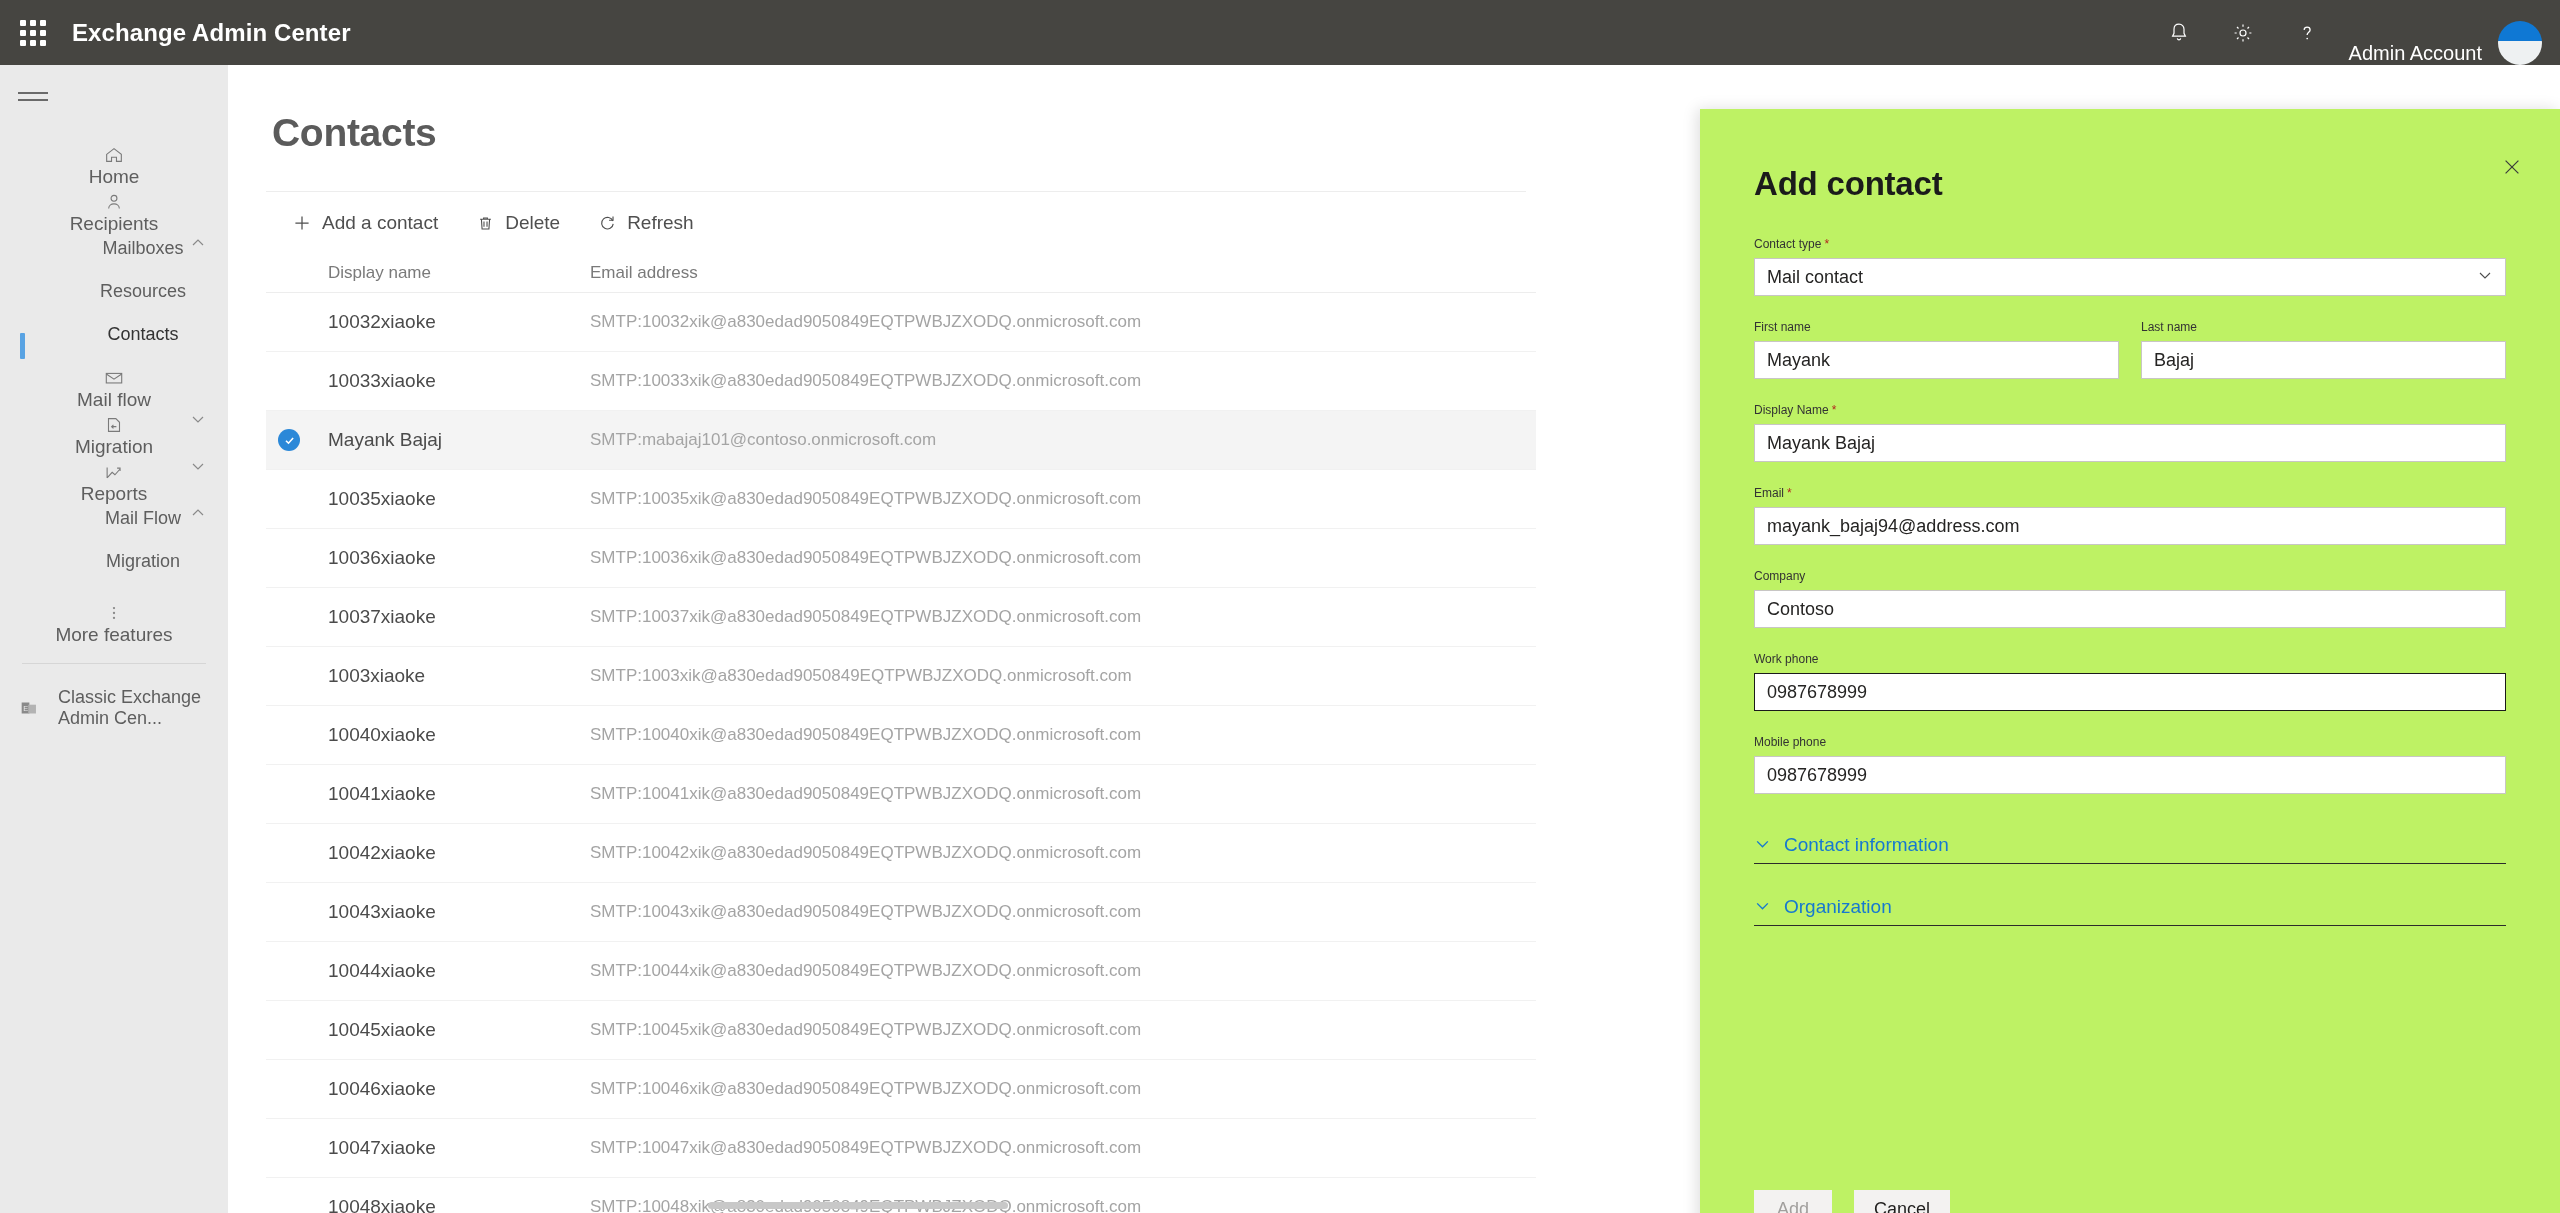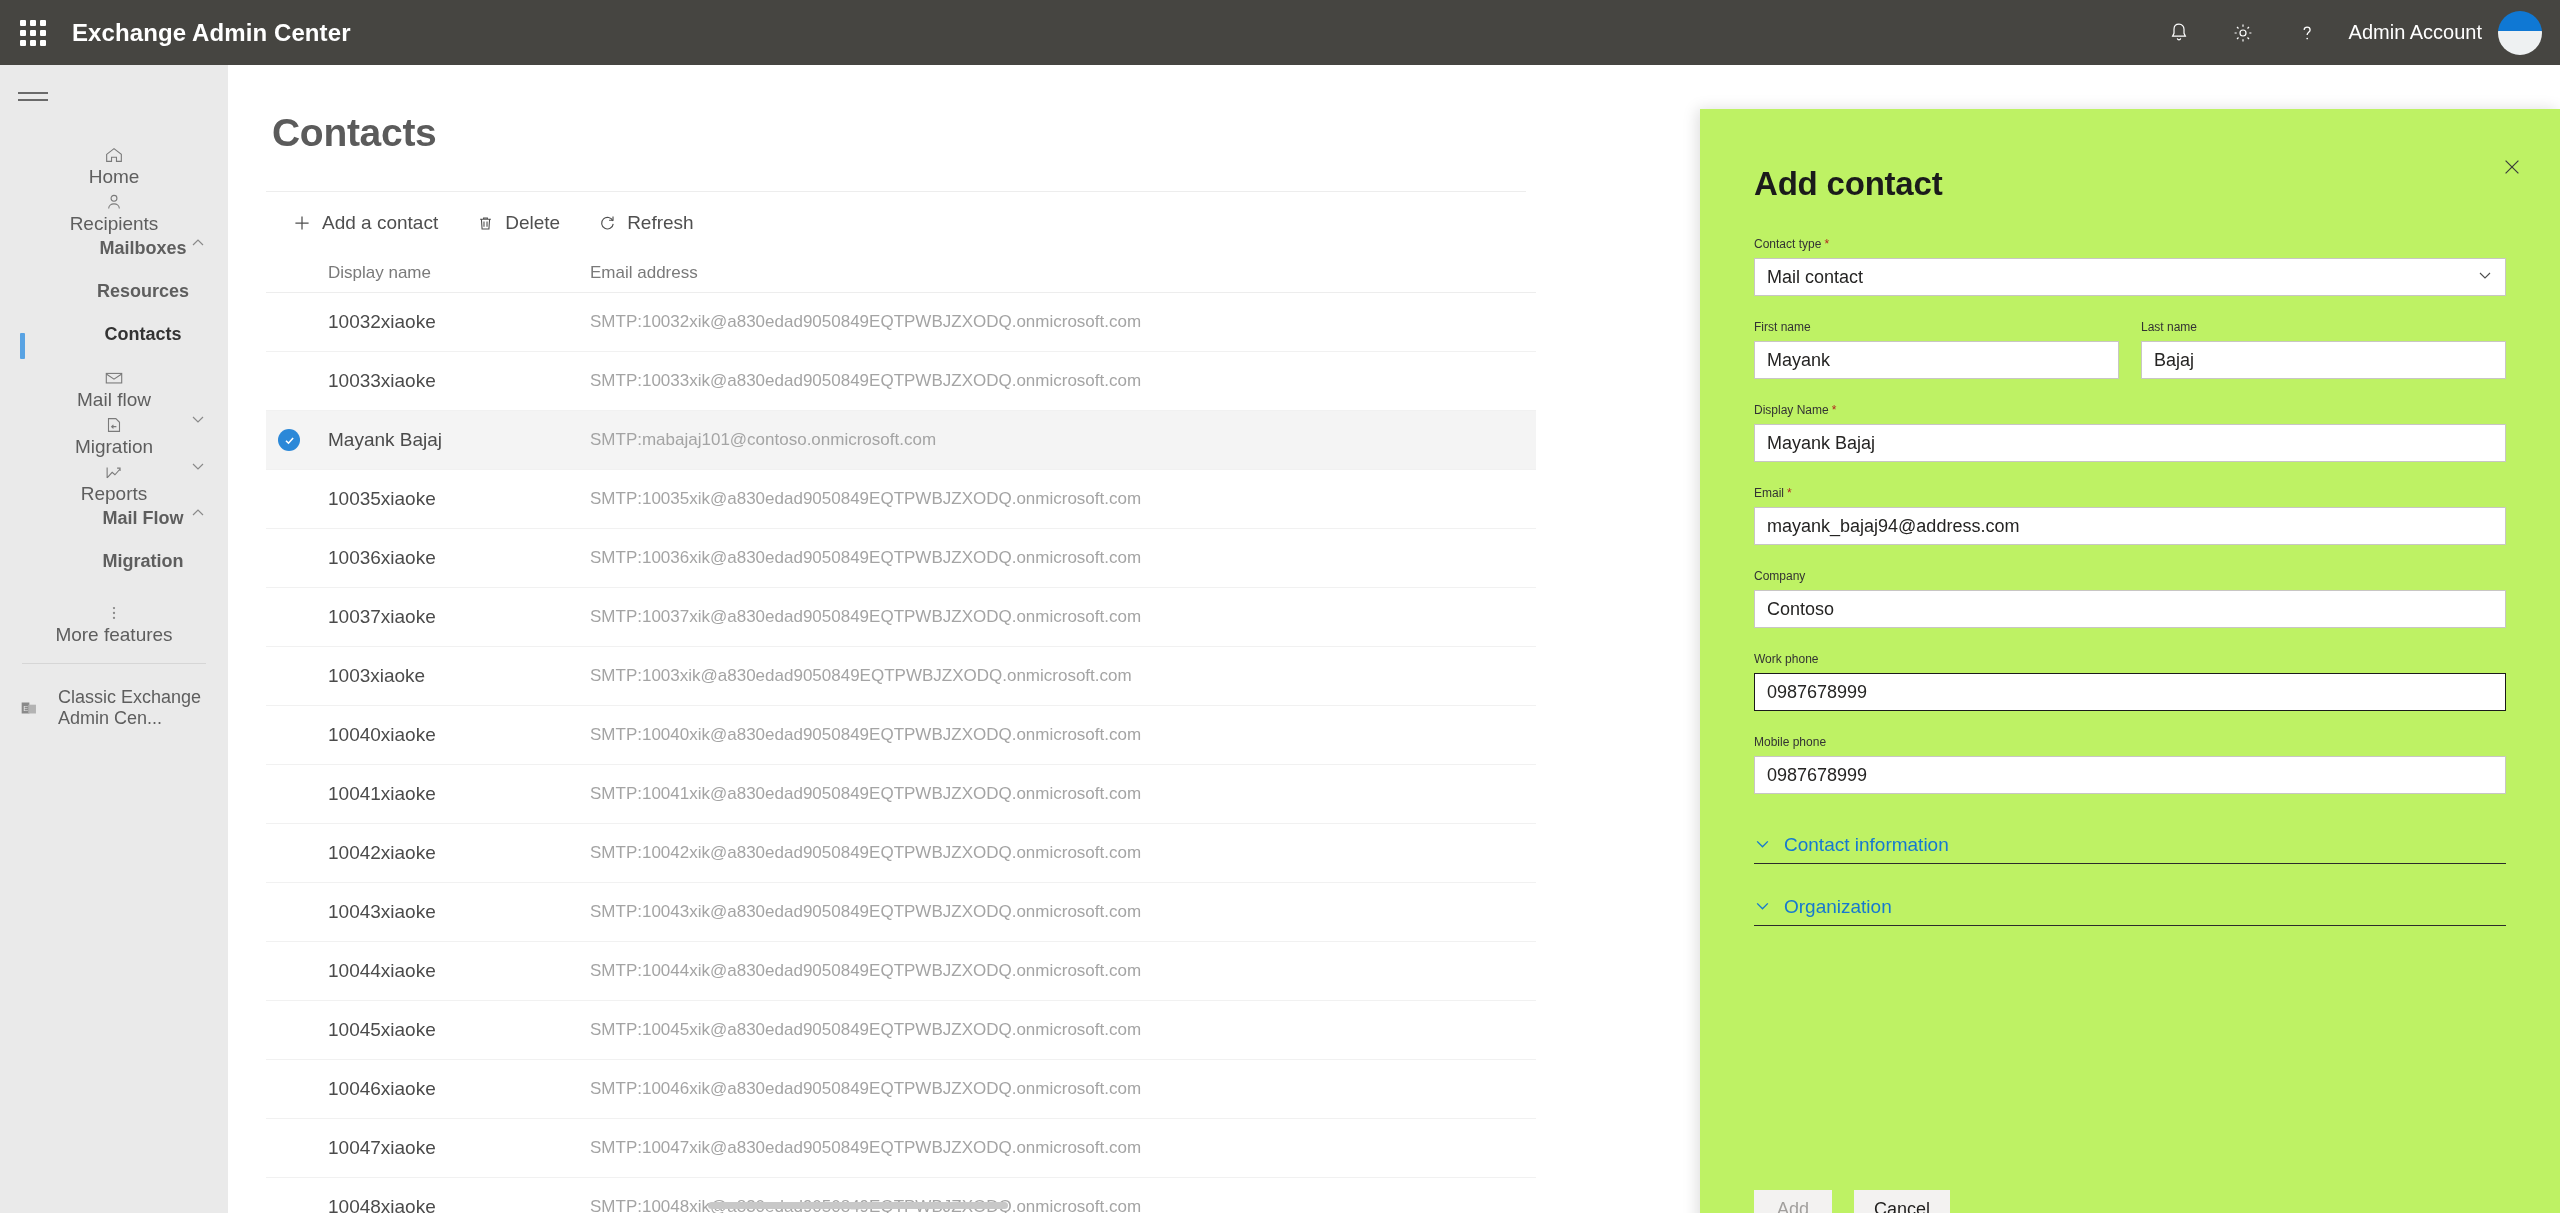--- a/index.html
+++ b/index.html
@@ -25,21 +25,21 @@
   }
   #waffle .grid{
     display:grid; grid-template-columns:repeat(3,6px); grid-template-rows:repeat(3,6px);
     gap:4px;
   }
   #waffle .grid i{ display:block; width:6px; height:6px; background:#ffffff; border-radius:1px; }
   #suite-title{
     font-size:24px; font-weight:bold; letter-spacing:.1px; margin-left:7px; color:#fff;
   }
   #suite-right{
-    margin-left:auto; display:flex; align-items:center; height:65px; padding-right:18px;
+    margin-left:auto; display:flex; align-items:flex-end; height:65px; padding-right:18px;
   }
   .suite-icon{
     width:64px; height:65px; display:flex; align-items:center; justify-content:center;
     cursor:pointer;
   }
   .suite-icon svg{ display:block; }
   #account-name{
     font-size:20px; color:#ffffff; margin:0 16px 0 10px; white-space:nowrap;
   }
   #avatar{
@@ -65,21 +65,21 @@
     position:relative; cursor:pointer; color:#5e5e5e; font-size:19px;flex-direction:column;
   }
   .nav-item .nav-ico{
     width:58px; display:flex; align-items:center; justify-content:center; flex:none;
   }
   .nav-item .nav-label{ white-space:nowrap; }
   .nav-item .chev{
     margin-left:auto; margin-right:22px; display:flex; align-items:center;
   }
   .nav-item.sub{ height:43px; font-size:18px; }
-  .nav-item.sub .nav-label{ margin-left:58px;font-weight:bold; }
+  .nav-item.sub .nav-label{ margin-left:58px; }
   .nav-item.selected .nav-label{ color:#333; }
   .nav-item .accent{
     position:absolute; left:20px; top:50%; transform:translateY(-50%);
     width:5px; height:26px; background:#59a3e3; border-radius:1px; display:none;
   }
   .nav-item.selected .accent{ display:block; }
 
   #nav-divider{
     height:1px; background:#d6d6d6; margin:14px 22px 0 22px;
   }

